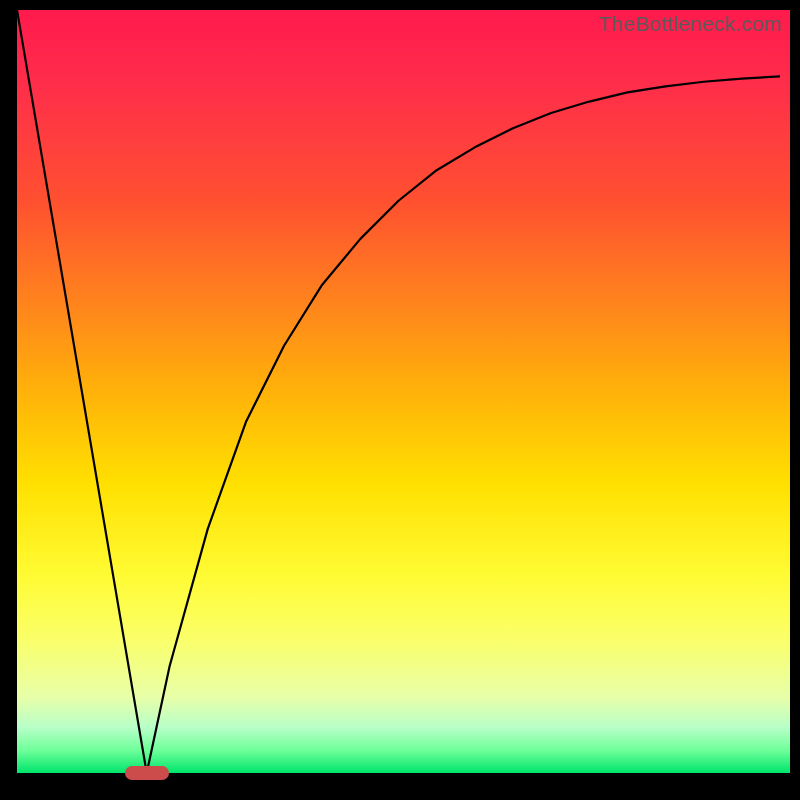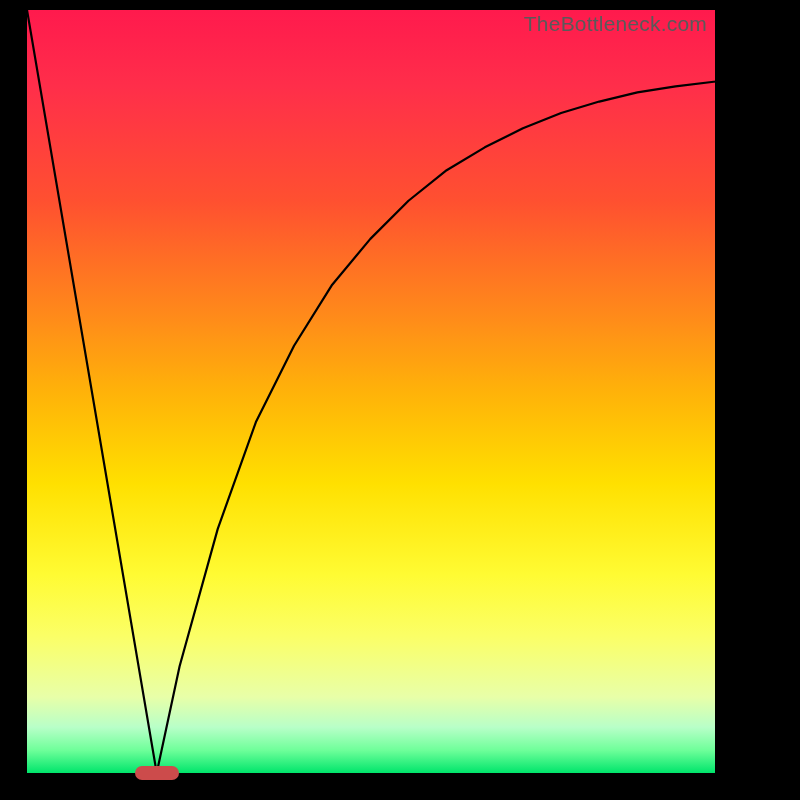--- a/index.html
+++ b/index.html
@@ -5,23 +5,23 @@
   * { margin: 0; padding: 0; box-sizing: border-box; }
   html, body { width: 800px; height: 800px; overflow: hidden; }
   .frame {
     width: 800px;
     height: 800px;
     background: #000;
     position: relative;
   }
   .plot-area {
     position: absolute;
-    left: 27px;
+    left: 17px;
     top: 10px;
-    width: 688px;
+    width: 773px;
     height: 763px;
     background: linear-gradient(to bottom,
       #ff1a4d 0%,
       #ff2e4a 10%,
       #ff5030 25%,
       #ff8a1a 40%,
       #ffb209 50%,
       #ffe000 62%,
       #fffb33 74%,
       #fbff66 82%,

